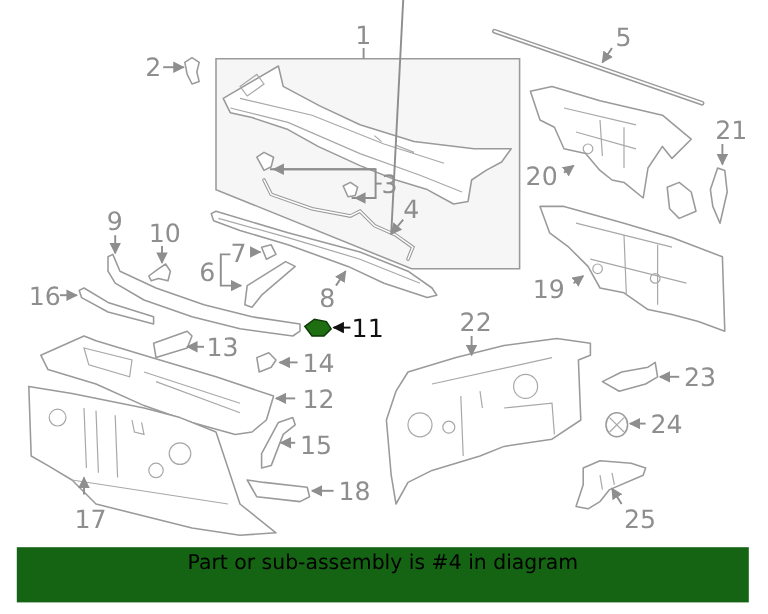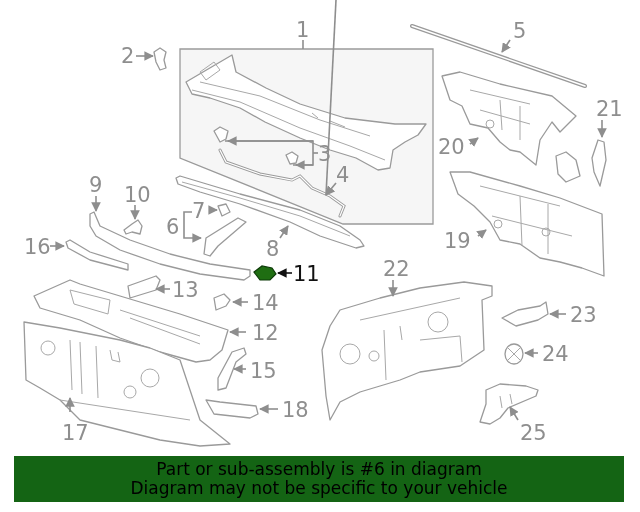--- a/index.html
+++ b/index.html
@@ -194,15 +194,14 @@
 
   <g>
     <path class="part" d="M486,390 L500,384 L526,386 L538,390 L536,396 L508,408 L500,418 L490,424 L480,422 L486,404 Z"></path>
     <path class="detail" d="M500,396 L502,408 M510,394 L512,404"></path>
     <line x1="518" y1="420" x2="510" y2="407" class="lead" marker-end="url(#ah)"></line>
     <text x="520" y="440" class="lbl">25</text>
   </g>
 </svg>
 
 <div class="banner">
-  <div>Part or sub-assembly is #6 in diagram</div>
-  <div>Diagram may not be specific to your vehicle</div>
+  <div>Part or sub-assembly is #4 in diagram</div>
 </div>
 
 </body></html>

